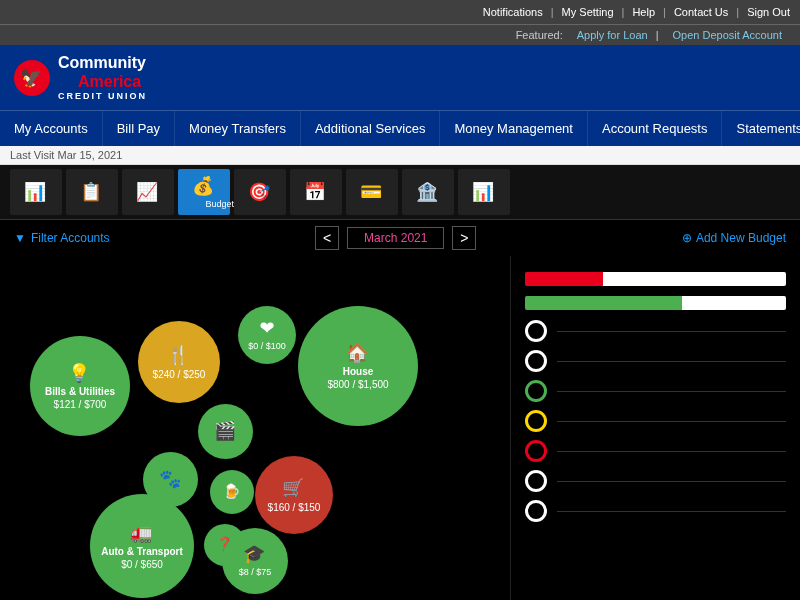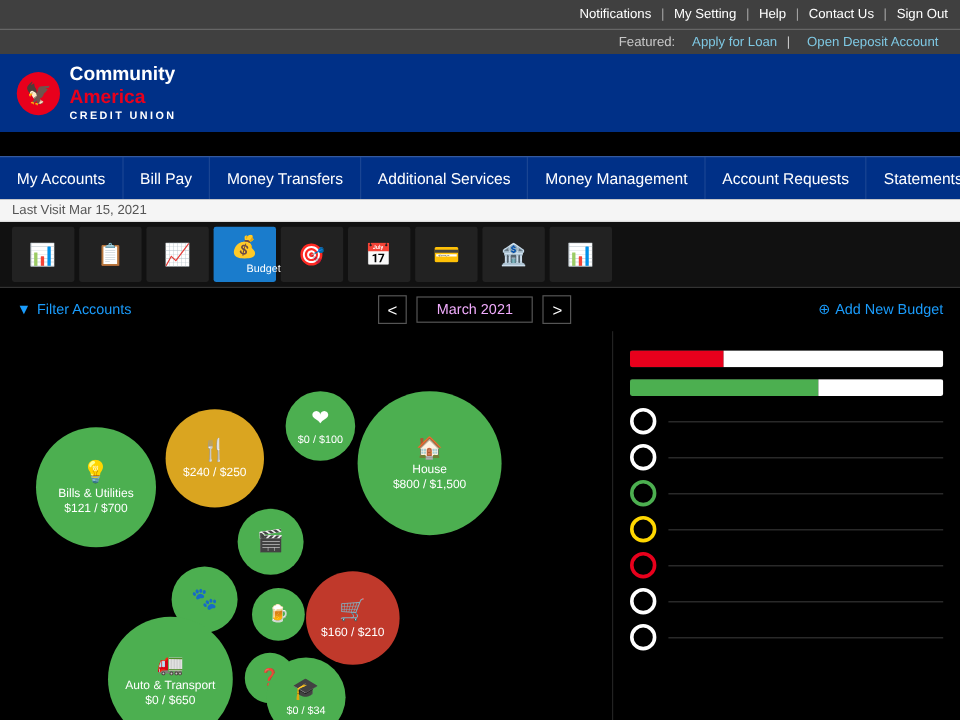--- a/index.html
+++ b/index.html
@@ -45,37 +45,36 @@
       display: flex;
       align-items: center;
     }
     .logo-text {
       color: white;
       font-size: 13px;
       font-weight: bold;
       line-height: 1.2;
     }
     .logo-text .community { font-size: 16px; font-weight: 900; }
-    .logo-text .america { font-size: 16px; font-weight: 900; color: #E8001C; }
+    .logo-text .america { font-size: 16px; font-weight: 900; color: #E8001C; margin-left: 20px; }
     .logo-text .credit { font-size: 9px; letter-spacing: 2px; }
     .logo-eagle {
       width: 36px; height: 36px; margin-right: 8px;
       background: #E8001C;
       border-radius: 50%;
       display: flex; align-items: center; justify-content: center;
       font-size: 18px;
     }
 
     
     .main-nav {
       background: #003087;
       display: flex;
       align-items: flex-end;
       border-top: 1px solid rgba(255,255,255,0.2);
-      margin-top: 20px;
     }
     .nav-item {
       color: white;
       padding: 10px 14px;
       font-size: 13px;
       cursor: pointer;
       white-space: nowrap;
       border-right: 1px solid rgba(255,255,255,0.1);
       display: flex;
       align-items: center;
@@ -127,21 +126,21 @@
       background: #000;
       border: 1px solid #555;
       color: white;
       width: 24px; height: 24px;
       cursor: pointer;
       font-size: 14px;
       display: flex; align-items: center; justify-content: center;
     }
     .month-label {
       border: 1px solid #555;
-      color: #f0abfc;
+      color: #ec4899;
       padding: 3px 16px;
       font-size: 12px;
       background: #000;
     }
     .add-budget { color: #1a9cfc; font-size: 12px; cursor: pointer; display: flex; align-items: center; gap: 4px; }
 
     
     .main-content {
       display: flex;
       background: #000;
@@ -202,21 +201,21 @@
       border-radius: 50%;
       display: flex;
       flex-direction: column;
       align-items: center;
       justify-content: center;
       color: white;
       text-align: center;
       cursor: pointer;
     }
     .bubble .b-icon { font-size: 18px; margin-bottom: 2px; }
-    .bubble .b-name { font-size: 10px; font-weight: normal; line-height: 1.2; }
+    .bubble .b-name { font-size: 10px; font-weight: bold; line-height: 1.2; }
     .bubble .b-amount { font-size: 10px; line-height: 1.3; }
     .bubble-green { background: #4CAF50; }
     .bubble-yellow { background: #DAA520; }
     .bubble-red { background: #C0392B; }
   </style>
 </head>
 <body>
 
 <div class="top-header">
   <div class="top-bar">
@@ -342,36 +341,36 @@
     <div class="bubble bubble-green" style="width:55px;height:55px;left:143px;top:196px;">
       <span class="b-icon">🐾</span>
     </div>
 
     <div class="bubble bubble-green" style="width:44px;height:44px;left:210px;top:214px;">
       <span class="b-icon" style="font-size:14px;">🍺</span>
     </div>
 
     <div class="bubble bubble-red" style="width:78px;height:78px;left:255px;top:200px;">
       <span class="b-icon">🛒</span>
-      <span class="b-amount">$160 / $210</span>
+      <span class="b-amount">$160 / $150</span>
     </div>
 
     <div class="bubble bubble-green" style="width:42px;height:42px;left:204px;top:268px;">
       <span class="b-icon" style="font-size:14px;">❓</span>
     </div>
 
     <div class="bubble bubble-green" style="width:104px;height:104px;left:90px;top:238px;">
       <span class="b-icon">🚛</span>
       <span class="b-name">Auto &amp; Transport</span>
       <span class="b-amount">$0 / $650</span>
     </div>
 
     <div class="bubble bubble-green" style="width:66px;height:66px;left:222px;top:272px;">
       <span class="b-icon">🎓</span>
-      <span class="b-amount" style="font-size:9px;">$0 / $34</span>
+      <span class="b-amount" style="font-size:9px;">$8 / $75</span>
     </div>
   </div>
 
   <div class="right-panel">
 
     <div class="bar-section">
       <div class="bar-track">
         <div style="display:flex;height:100%;">
           <div class="bar-fill-red" style="width:30%;"></div>
           <div class="bar-fill-white" style="width:70%;"></div>

